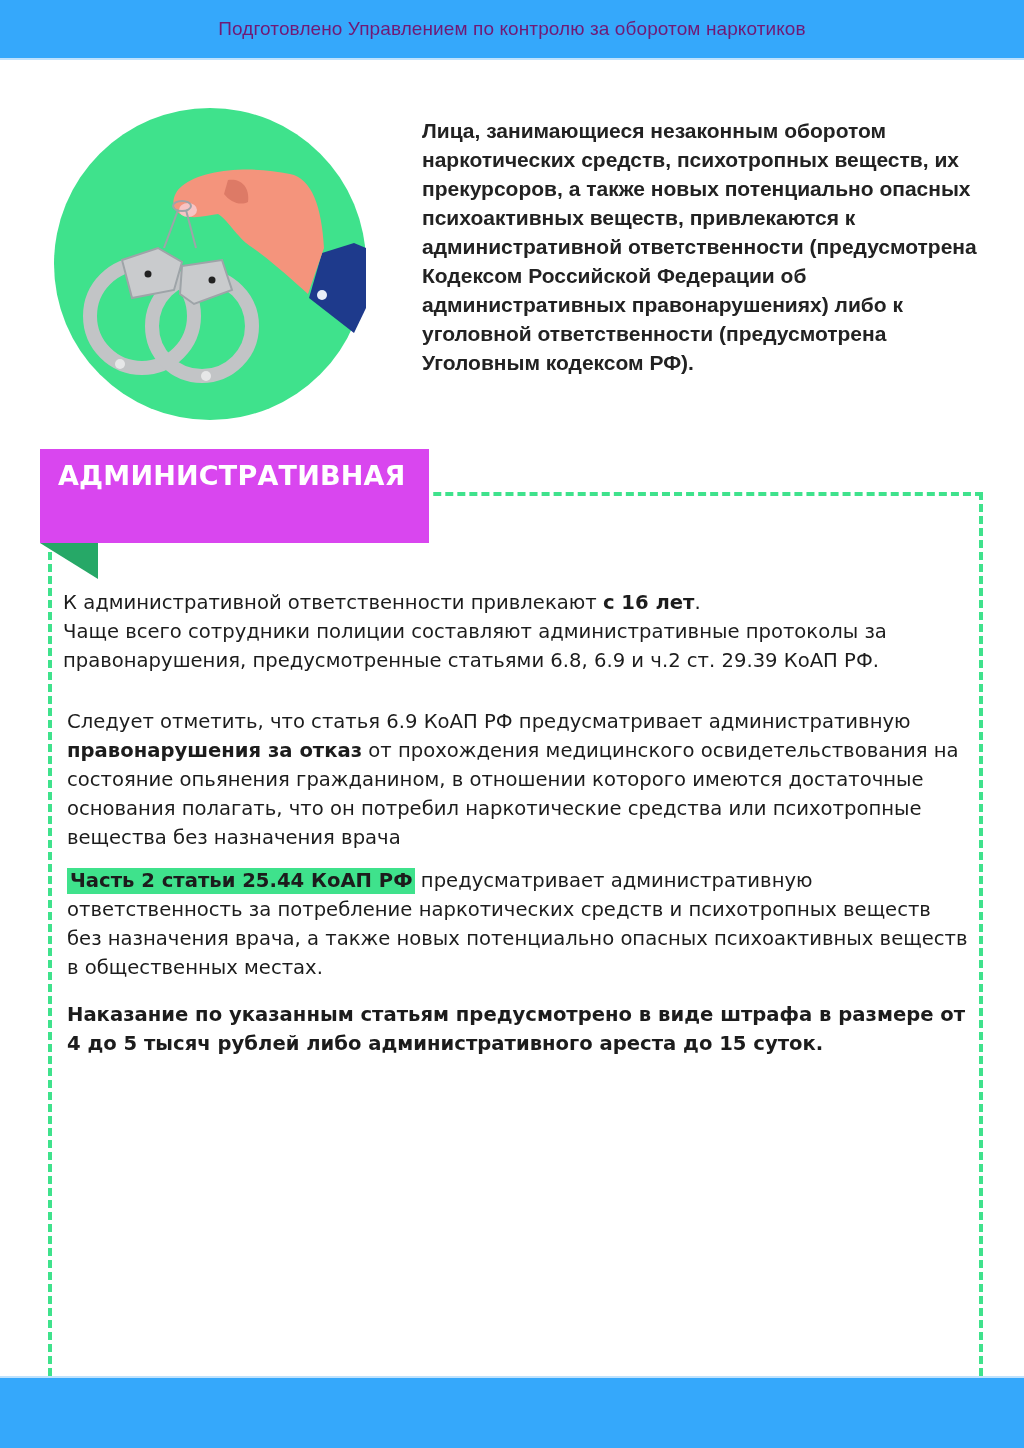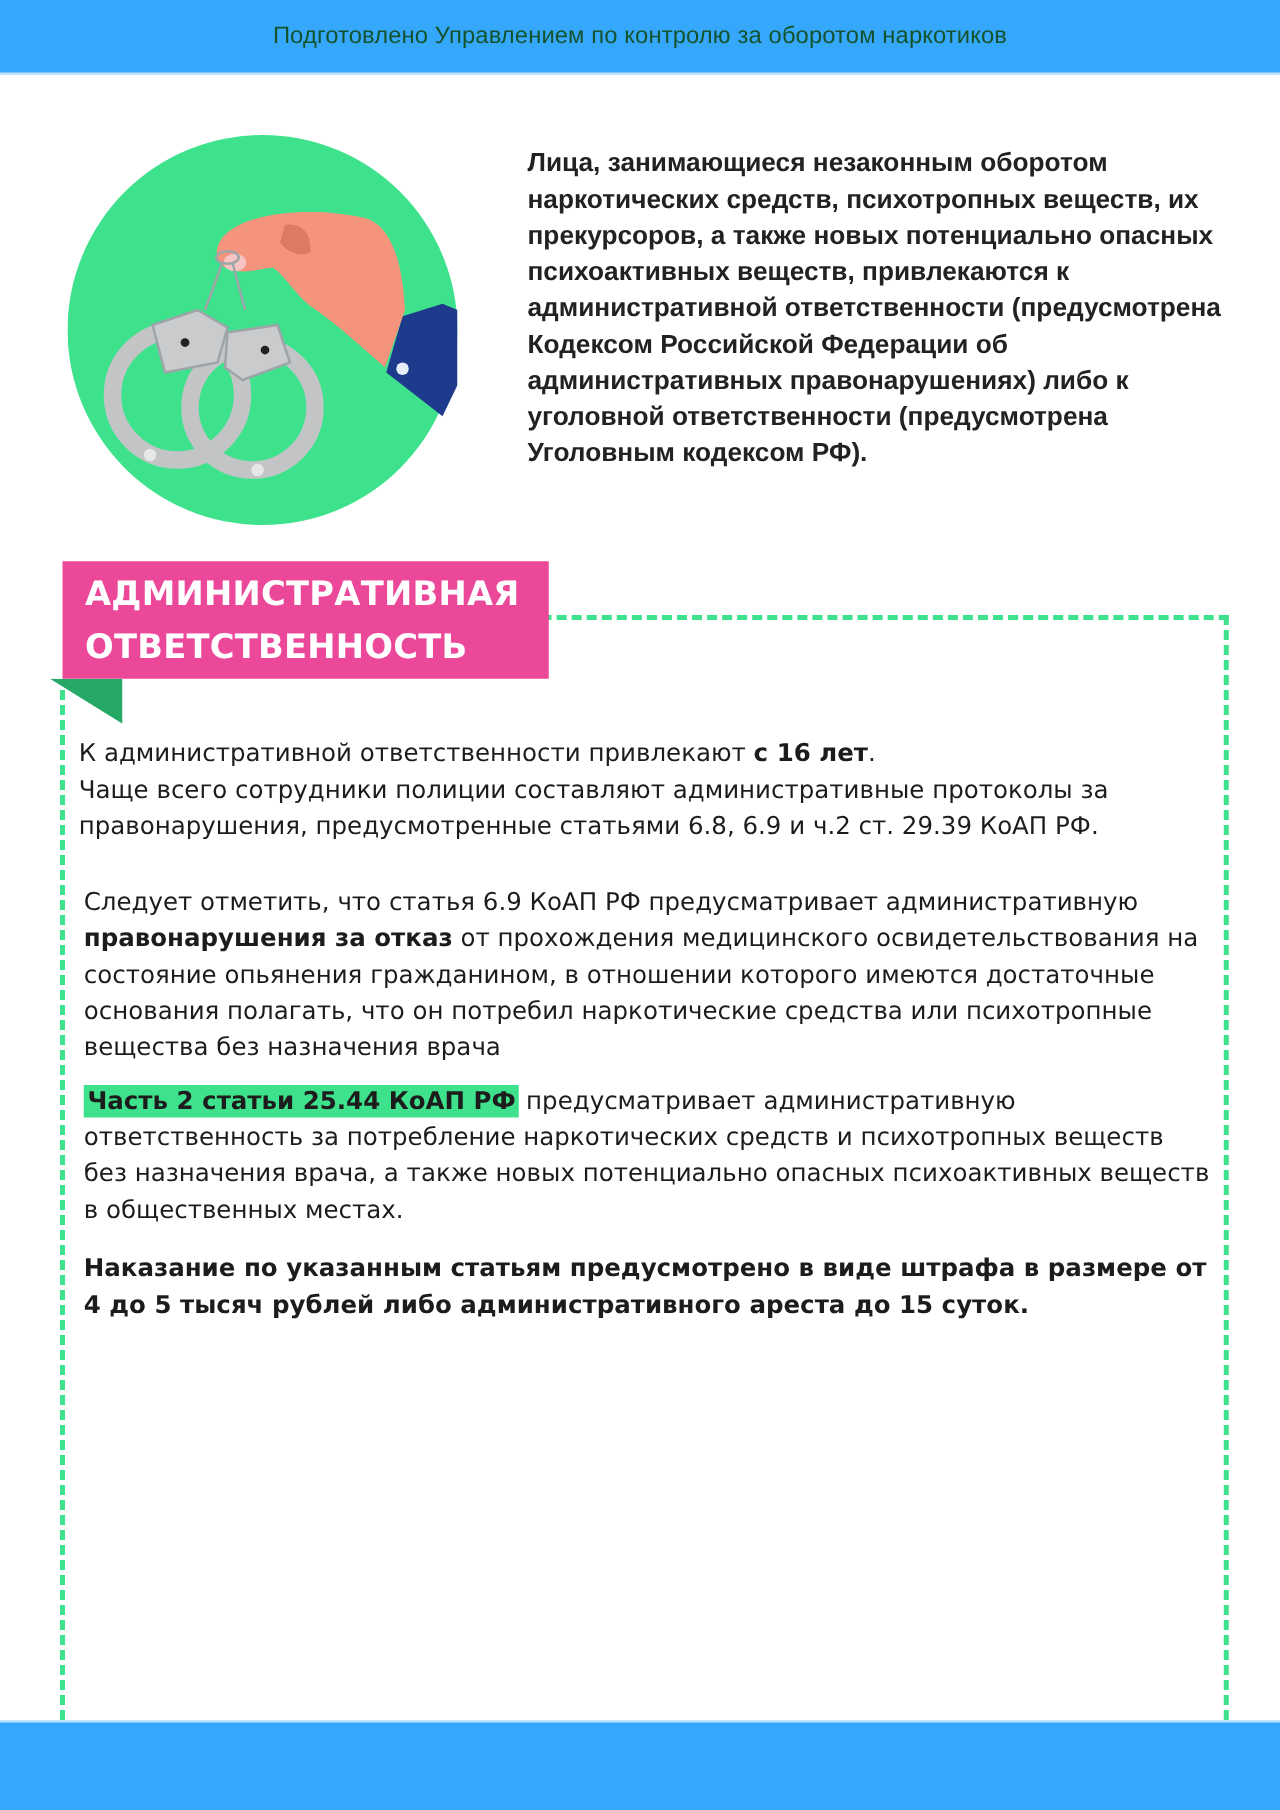--- a/index.html
+++ b/index.html
@@ -1,21 +1,21 @@
 <!DOCTYPE html>
 <html><head>
   <meta charset="utf-8">
   <style>
     * { box-sizing: border-box; margin: 0; padding: 0; }
     html, body { width: 1024px; height: 1448px; background: #ffffff; overflow: hidden; }
     body { position: relative; font-family: "DejaVu Sans", sans-serif; color: #1c1c1c; }
 
     .top-banner {
       position: absolute; left: 0; top: 0; width: 1024px; height: 60px;
-      background: #35a8fb; color: #14532d;
+      background: #35a8fb; color: #701a75;
       display: flex; align-items: center; justify-content: center;
       font-family: "Liberation Sans", sans-serif; font-size: 19px; letter-spacing: 0.1px;
       border-bottom: 2px solid #bfe2fd;
     }
     .bottom-banner {
       position: absolute; left: 0; top: 1376px; width: 1024px; height: 72px;
       background: #35a8fb; border-top: 2px solid #bfe2fd;
     }
 
     .illustration {
@@ -27,22 +27,22 @@
       font-family: "Liberation Sans", sans-serif; font-size: 21px; line-height: 29px; color: #222; font-weight: bold;
     }
 
     .dashed-box {
       position: absolute; left: 48px; top: 492px; width: 935px; height: 884px;
       border: 4px dashed #3fe28c; border-bottom: none;
     }
     .dashed-box-mask { position:absolute; left:40px; top:440px; width:392px; height:106px; background:#fff; }
 
     .section-banner {
-      position: absolute; left: 50px; top: 449px; width: 389px; height: 94px;
-      background: #ec4899; color: #ffffff;
+      position: absolute; left: 40px; top: 449px; width: 389px; height: 94px;
+      background: #d946ef; color: #ffffff;
       font-family: "DejaVu Sans", sans-serif; font-weight: bold;
       font-size: 27px; line-height: 42px; padding: 6px 0 0 18px; letter-spacing: 0.2px;
     }
 
     .content {
       position: absolute; left: 63px; top: 588px; width: 905px;
       font-size: 19.6px; line-height: 29px; color: #1c1c1c;
     }
     .content p { margin: 0; }
     .content .gap { height: 14px; }
@@ -87,21 +87,20 @@
   <circle cx="152" cy="268" r="5" fill="#e6e7e8"></circle>
 </svg>
 
 <div class="intro">Лица, занимающиеся незаконным оборотом наркотических средств, психотропных веществ, их прекурсоров, а также новых потенциально опасных психоактивных веществ, привлекаются к административной ответственности (предусмотрена Кодексом Российской Федерации об административных правонарушениях) либо к уголовной ответственности (предусмотрена Уголовным кодексом РФ).</div>
 
 <div class="dashed-box"></div>
 <div class="dashed-box-mask"></div>
 
 <div class="section-banner">
   <div>АДМИНИСТРАТИВНАЯ</div>
-  <div>ОТВЕТСТВЕННОСТЬ</div>
 </div>
 <svg style="position:absolute;left:40px;top:543px;" width="58" height="36">
   <polygon points="0,0 58,0 58,36" fill="#26a867"></polygon>
 </svg>
 
 <div class="content">
   <p><span>К административной ответственности привлекают </span><b>с 16 лет</b><span>.</span></p>
   <p>Чаще всего сотрудники полиции составляют административные протоколы за правонарушения, предусмотренные статьями 6.8, 6.9 и ч.2 ст. 29.39 КоАП РФ.</p>
 
   <div class="gap-lg"></div>

